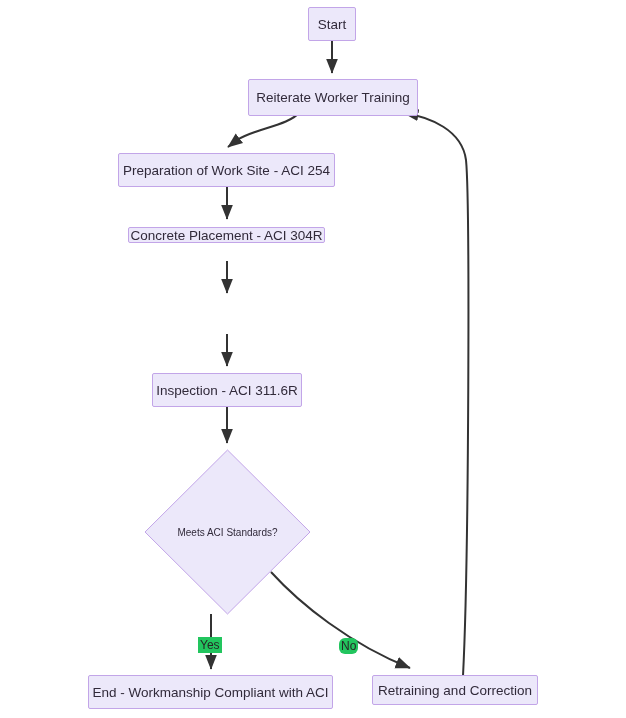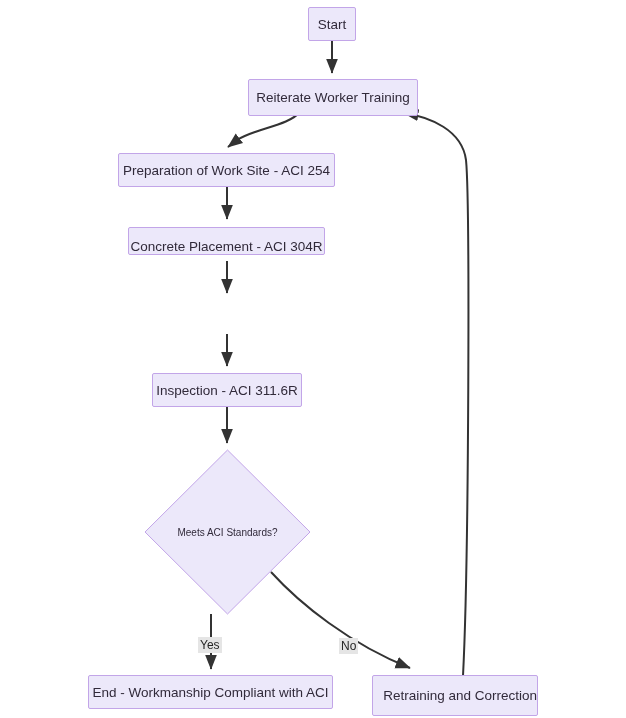--- a/index.html
+++ b/index.html
@@ -57,21 +57,21 @@
     position: relative;
     z-index: 3;
     color: #312a3a;
     font-size: 10px;
     font-family: "Liberation Sans", sans-serif;
     white-space: nowrap;
     pointer-events: none;
   }
   .edge-label {
     position: absolute;
-    background: #e5e5e5;
+    background: #22c55e;
     color: #262626;
     font-size: 12px;
     font-family: "Liberation Sans", sans-serif;
     line-height: 14px;
     padding: 1px 2px;
     z-index: 3;
     white-space: nowrap;
   }
   .edge-path {
     fill: none;
@@ -115,45 +115,45 @@
   </div>
 
   <div class="node" style="left:248px; top:79px; width:170px; height:37px;">
     <span>Reiterate Worker Training</span>
   </div>
 
   <div class="node" style="left:118px; top:153px; width:217px; height:34px;">
     <span>Preparation of Work Site - ACI 254</span>
   </div>
 
-  <div class="node" style="left:128px; top:227px; width:197px; height:28px;align-items:flex-end;">
+  <div class="node" style="left:128px; top:227px; width:197px; height:16px;">
     <span>Concrete Placement - ACI 304R</span>
   </div>
 
 
   <div class="node" style="left:152px; top:373px; width:150px; height:34px;">
     <span>Inspection - ACI 311.6R</span>
   </div>
 
   <div class="decision-wrap" style="left:144px; top:449px; width:167px; height:166px;">
     <svg width="167" height="166" viewBox="0 0 167 166" xmlns="http://www.w3.org/2000/svg">
       <polygon points="83.5,1 166,83 83.5,165 1,83" fill="#ece8fa" stroke="#c2a5e8" stroke-width="1"></polygon>
     </svg>
     <span class="decision-label">Meets ACI Standards?</span>
   </div>
 
   <div class="edge-label" style="left:198px; top:637px;">
     <span>Yes</span>
   </div>
 
-  <div class="edge-label" style="left:339px; top:638px;">
+  <div class="edge-label" style="left:339px; top:638px;border-radius:6px;">
     <span>No</span>
   </div>
 
   <div class="node" style="left:88px; top:675px; width:245px; height:34px;">
     <span>End - Workmanship Compliant with ACI</span>
   </div>
 
-  <div class="node" style="left:372px; top:675px; width:166px; height:41px;justify-content:flex-end;">
+  <div class="node" style="left:372px; top:675px; width:166px; height:30px;">
     <span>Retraining and Correction</span>
   </div>
 
 </div>
 
 </body></html>

